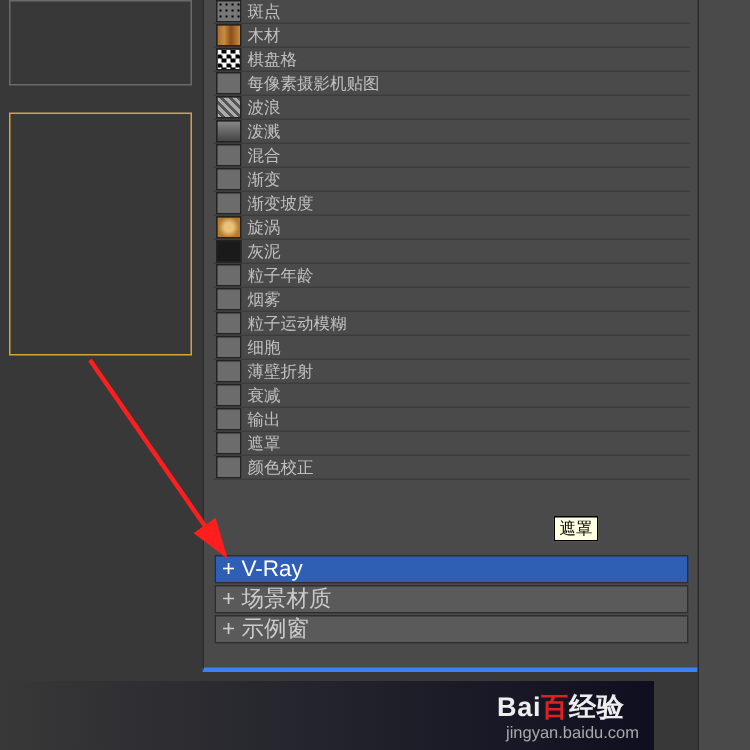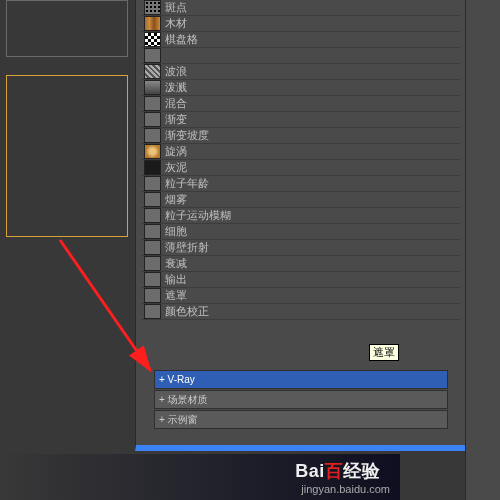--- a/index.html
+++ b/index.html
@@ -1,31 +1,31 @@
 <!DOCTYPE html>
 <html><head>
 <meta charset="utf-8">
 <style>
   html,body{margin:0;padding:0;width:500px;height:500px;background:#383838;font-family:"Microsoft YaHei",sans-serif;font-size:11px;color:#c0c0c0;overflow:hidden}
   .viewport{position:absolute;left:0;top:0;width:135px;height:500px}
   .vp-frame{position:absolute;border:1px solid #6a6a6a}
   .vp1{left:6px;top:0;width:120px;height:55px}
   .vp2{left:6px;top:75px;width:120px;height:160px;border-color:#d9a13e}
-  .panel{position:absolute;left:135px;top:0;width:330px;height:445px;background:#4a4a4a;border-left:1px solid #2a2a2a;border-right:1px solid #2a2a2a;border-bottom:6px solid #3b82f6}
+  .panel{position:absolute;left:135px;top:0;width:330px;height:445px;background:#4a4a4a;border-left:1px solid #2a2a2a;border-right:1px solid #2a2a2a;border-bottom:3px solid #3b82f6}
   .list{position:absolute;left:6px;top:0;width:318px;height:365px;overflow:hidden}
   .row{display:flex;align-items:center;height:15px;padding:0 2px;border-bottom:1px solid #3c3c3c}
   .swatch{width:15px;height:13px;margin-right:4px;border:1px solid #222;flex-shrink:0;background:#555}
   .lbl{white-space:nowrap}
-  .cat{display:flex;align-items:center;height:17px;background:#5a5a5a;border:1px solid #2e2e2e;margin:1px 12px;padding-left:4px;font-size:10px;color:#ccc}
+  .cat{display:flex;align-items:center;height:17px;background:#5a5a5a;border:1px solid #2e2e2e;margin:1px 1px;padding-left:4px;font-size:15px;color:#ccc}
   .cat.sel{background:#2f5fb5;color:#fff}
   .tooltip{position:absolute;left:233px;top:344px;background:#ffffe1;color:#000;border:1px solid #000;font-size:11px;padding:0 3px;z-index:5}
   .btnbar{position:absolute;right:12px;bottom:8px;display:flex;gap:6px}
   .btn{width:52px;height:18px;background:#5a5a5a;border:1px solid #2a2a2a;color:#ddd;font-size:11px;display:flex;align-items:center;justify-content:center}
   .sidepanel{position:absolute;left:465px;top:0;width:35px;height:500px;background:#4a4a4a;border-left:1px solid #2a2a2a}
-  .watermark{position:absolute;left:0;bottom:0;width:400px;height:46px;background:linear-gradient(to right,rgba(0,0,0,0),rgba(10,10,30,.9));display:flex;align-items:center;justify-content:flex-end;padding-right:10px;box-sizing:border-box;color:#eee}
+  .watermark{position:absolute;left:0;bottom:0;width:436px;height:46px;background:linear-gradient(to right,rgba(0,0,0,0),rgba(10,10,30,.9));display:flex;align-items:center;justify-content:flex-end;padding-right:10px;box-sizing:border-box;color:#eee}
   .wm-logo{font-size:18px;font-weight:bold;letter-spacing:.5px}
   .wm-logo .red{color:#e41f1f}
   .wm-sub{font-size:11px;color:#aaa;margin-left:6px}
   .arrow{position:absolute;z-index:6;pointer-events:none}
   
   .s-dots{background-image:radial-gradient(#000 1px,transparent 1px);background-size:4px 4px;background-color:#777}
   .s-wood{background:linear-gradient(90deg,#a76b2e 0,#c98c3f 30%,#8a4e1a 60%,#c98c3f 100%)}
   .s-checker{background:repeating-conic-gradient(#000 0 25%,#fff 0 50%);background-size:6px 6px}
   .s-gray{background:#6c6c6c}
   .s-tile{background:repeating-linear-gradient(45deg,#aaa 0 2px,#555 2px 4px)}
@@ -51,20 +51,21 @@
       <div class="row">
         <div class="swatch s-wood"></div>
         <span class="lbl">木材</span>
       </div>
       <div class="row">
         <div class="swatch s-checker"></div>
         <span class="lbl">棋盘格</span>
       </div>
       <div class="row">
         <div class="swatch s-gray"></div>
+        <span class="lbl">每像素摄影机贴图</span>
       </div>
       <div class="row">
         <div class="swatch s-tile"></div>
         <span class="lbl">波浪</span>
       </div>
       <div class="row">
         <div class="swatch s-noise"></div>
         <span class="lbl">泼溅</span>
       </div>
       <div class="row">

